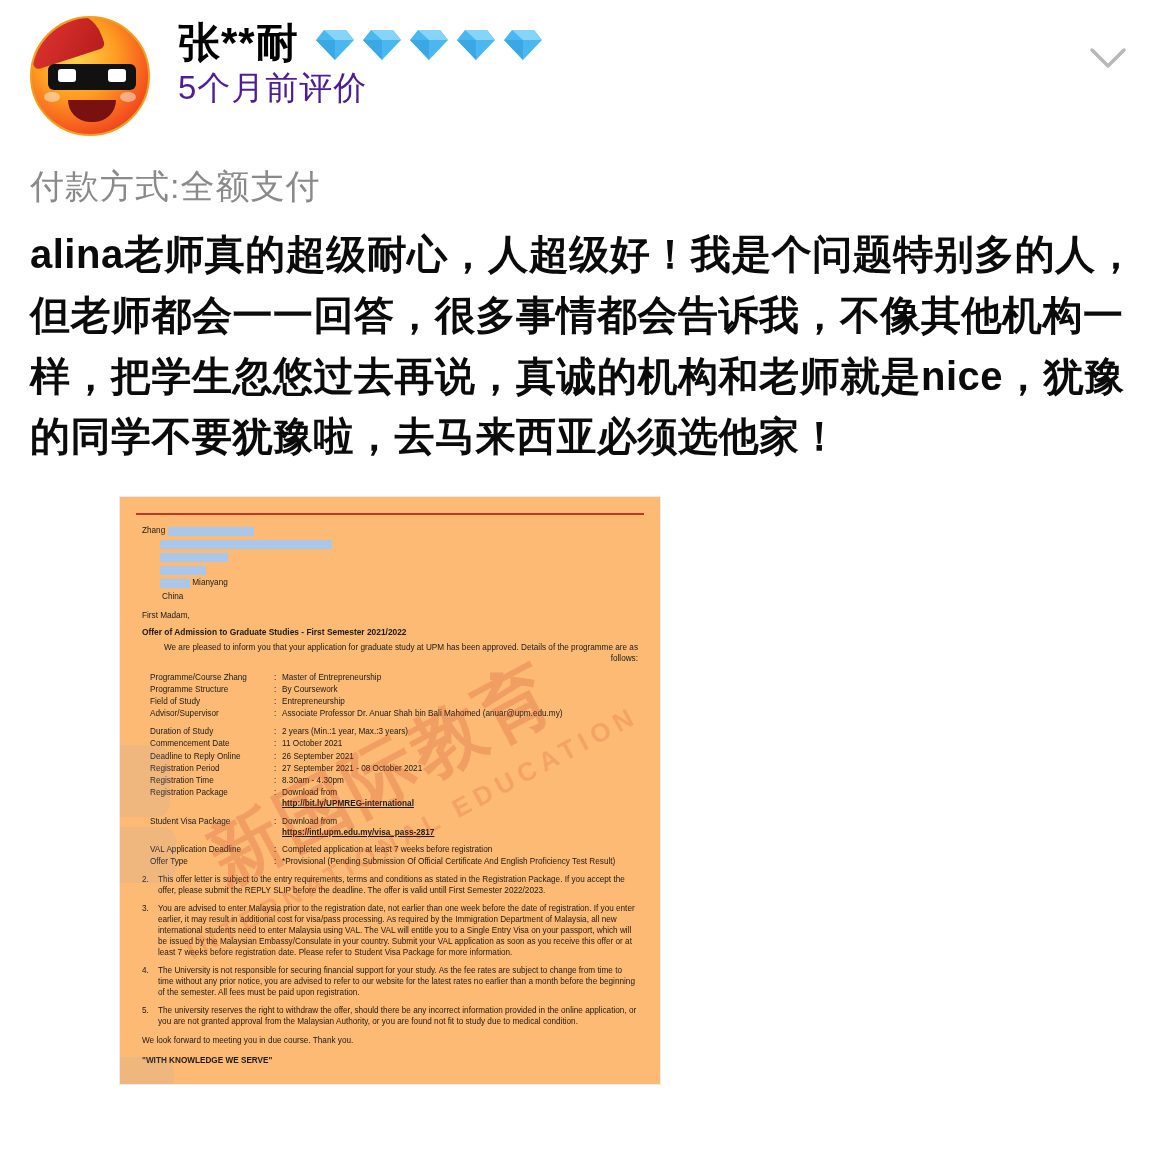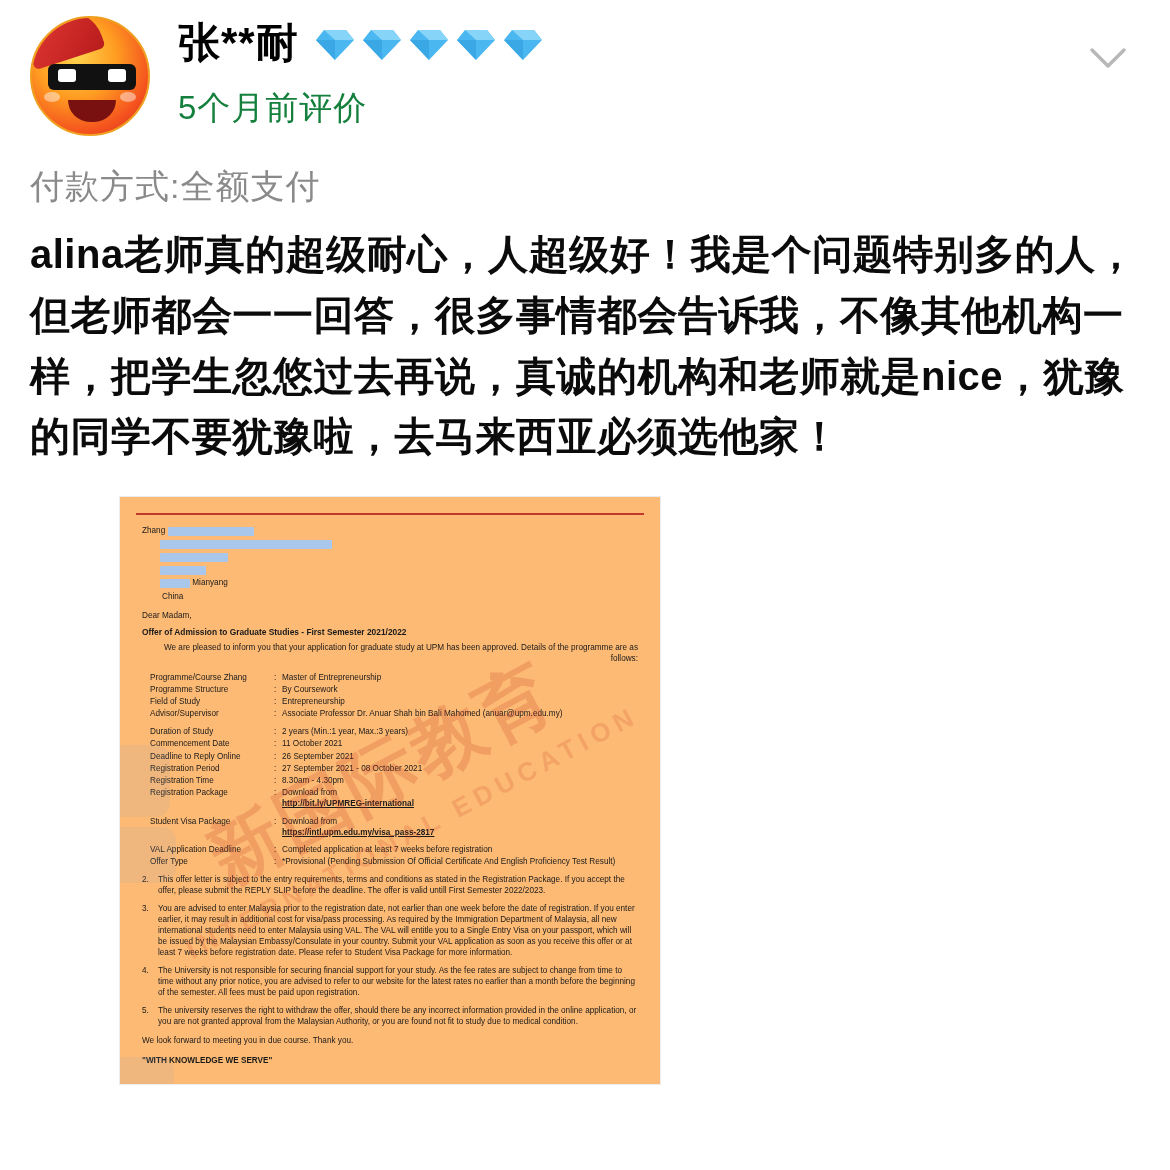--- a/index.html
+++ b/index.html
@@ -124,23 +124,22 @@
     align-items: center;
     gap: 7px;
     margin-top: 4px;
   }
   .diamond {
     width: 40px;
     height: 34px;
     display: block;
   }
   .review-time {
-    margin-top: 20px;
     font-size: 33px;
-    color: #15803d;
+    color: #4c1d95;
     letter-spacing: 1px;
   }
   .chevron {
     position: absolute;
     right: 4px;
     top: 16px;
     width: 56px;
     height: 56px;
   }
   .pay-line {
@@ -331,21 +330,21 @@
       </div>
       <div class="addr-row">
         <span class="redact" style="width:46px; margin-left:18px;"></span>
       </div>
       <div class="addr-row">
         <span class="redact" style="width:30px; margin-left:18px;"></span>
         <span>Mianyang</span>
       </div>
       <div class="blk">China</div>
 
-      <div class="salutation">Dear Madam,</div>
+      <div class="salutation">First Madam,</div>
 
       <div class="title">Offer of Admission to Graduate Studies - First Semester 2021/2022</div>
 
       <div class="para">We are pleased to inform you that your application for graduate study at UPM has been approved. Details of the programme are as follows:</div>
 
       <table class="details">
         <tbody>
             <tr>
           <td class="k">Programme/Course Zhang</td>
           <td class="c">:</td>

